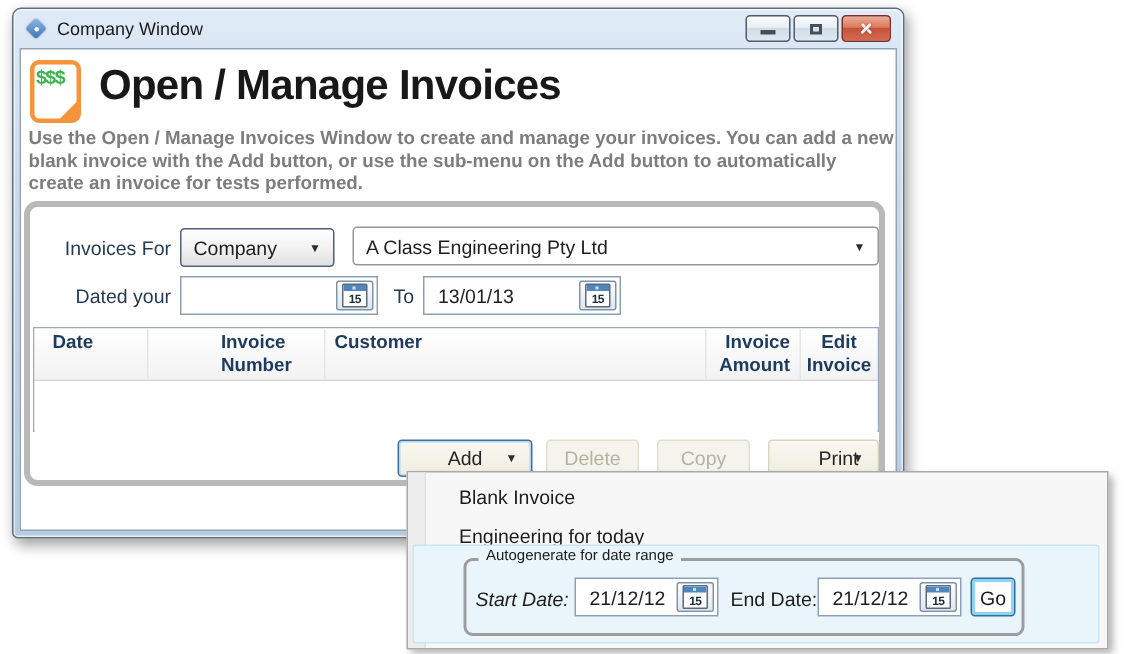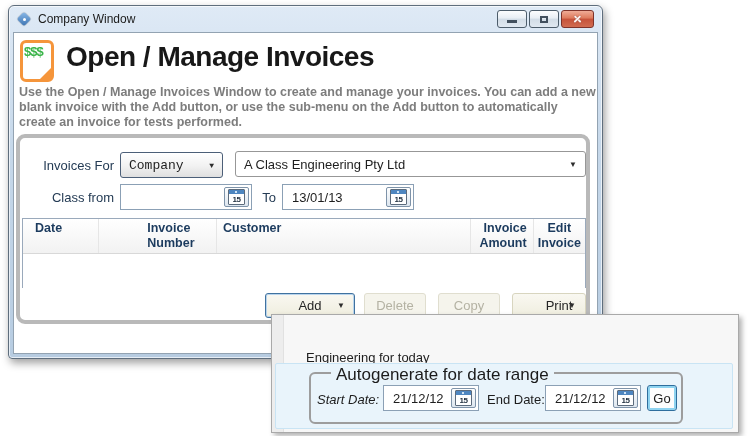--- a/index.html
+++ b/index.html
@@ -83,21 +83,21 @@
   .menu{position:absolute;left:271px;top:314px;width:466px;height:117px;background:#f7f7f7;
     border:1px solid #a9a9a9;box-shadow:3px 3px 5px rgba(0,0,0,.30);z-index:10;}
   .menu .gutter{position:absolute;left:0;top:0;bottom:0;width:11px;background:#ededed;border-right:1px solid #e1e1e1;}
   .menu-item{position:absolute;left:12px;right:4px;height:26px;line-height:26px;padding-left:22px;font-size:13px;color:#1d1d1d;cursor:default;}
   .menu-item.i1{top:4px;}
   .menu-item.i2{top:30px;}
   .menu-highlight{position:absolute;left:3px;top:48px;width:456px;height:64px;background:#e9f4fb;
     border:1px solid #c9e4f4;border-radius:2px;}
   .range-group{position:absolute;left:33px;top:8px;width:374px;height:52px;box-sizing:border-box;
     border:2px solid #9d9d9d;border-radius:6px;}
-  .range-legend{position:absolute;left:20px;top:-9px;background:#e9f4fb;padding:0 5px;font-size:17px;color:#1b1b1b;}
+  .range-legend{position:absolute;left:8px;top:-9px;background:#e9f4fb;padding:0 5px;font-size:10px;color:#1b1b1b;}
   .rg-label{position:absolute;top:18px;font-size:13px;color:#1d1d1d;}
   .rg-date{position:absolute;top:11px;width:96px;}
   .rg-date input{width:56px;}
   .go-btn{position:absolute;left:336px;top:11px;width:30px;height:26px;box-sizing:border-box;border-radius:3px;
     background:#fdfdfd;border:1px solid #2f6e9d;box-shadow:inset 0 0 0 2px #8ed3f0;
     font-size:13px;color:#1b1b1b;display:flex;align-items:center;justify-content:center;cursor:default;}
 </style>
 </head>
 <body>
 
@@ -130,30 +130,30 @@
       <div class="doc-icon">
         <div class="txt">$$$</div>
         <div class="fold"></div>
       </div>
       <div class="page-title">Open / Manage Invoices</div>
       <div class="description">Use the Open / Manage Invoices Window to create and manage your invoices. You can add a new blank invoice with the Add button, or use the sub-menu on the Add button to automatically create an invoice for tests performed.</div>
 
       <div class="groupbox">
 
         <div class="g-label" style="left:0;top:20px;">Invoices For</div>
-        <div class="combo styled" style="left:100px;top:14px;width:103px;font-family:Liberation Mono, monospace;">
+        <div class="combo styled" style="left:100px;top:14px;width:103px;">
           <span class="val">Company</span>
           <span class="arrow">▼</span>
         </div>
         <div class="combo flat" style="left:215px;top:13px;width:351px;">
           <span class="val">A Class Engineering Pty Ltd</span>
           <span class="arrow">▼</span>
         </div>
 
-        <div class="g-label" style="left:0;top:52px;">Class from</div>
+        <div class="g-label" style="left:0;top:52px;">Dated your</div>
         <div class="datebox" style="left:100px;top:46px;width:132px;">
           <div class="cal-btn">
             <div class="cal">
               <div class="bar"></div>
                 <div class="dot"></div>
               <div class="day">15</div>
             </div>
           </div>
         </div>
         <div class="g-label" style="left:208px;top:52px;width:48px;">To</div>
@@ -194,20 +194,21 @@
           <span class="dd">▼</span>
         </div>
 
       </div>
     </div>
   </div>
 
   <div class="menu">
     <div class="gutter"></div>
 
+    <div class="menu-item i1">Blank Invoice</div>
     <div class="menu-item i2">Engineering for today</div>
 
     <div class="menu-highlight">
       <div class="range-group">
         <div class="range-legend">Autogenerate for date range</div>
 
         <div class="rg-label" style="left:6px;font-style:italic;">Start Date:</div>
         <div class="datebox rg-date" style="left:72px;">
           <input value="21/12/12" style="">
           <div class="cal-btn">

